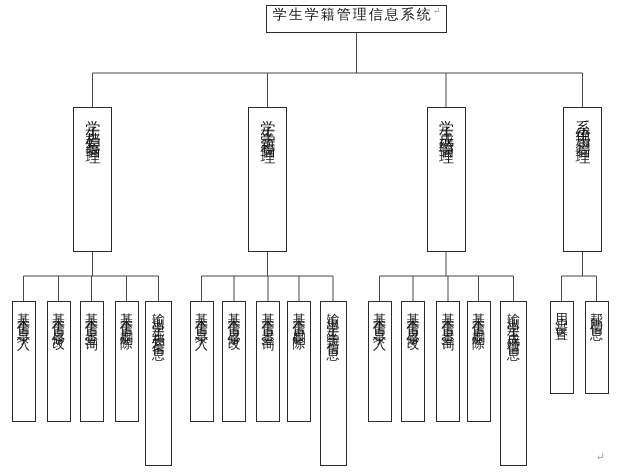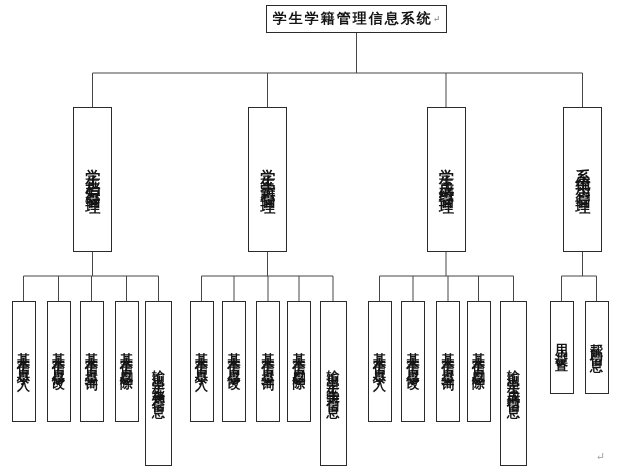--- a/index.html
+++ b/index.html
@@ -3,21 +3,21 @@
 <meta charset="utf-8">
 <style>
   html,body{margin:0;padding:0;background:#ffffff;}
   .canvas{
     position:relative;width:619px;height:474px;background:#ffffff;
     font-family:"Liberation Serif","DejaVu Serif",serif;overflow:hidden;
   }
   .connector-svg{position:absolute;left:0;top:0;width:619px;height:474px;pointer-events:none;}
   .box{
     position:absolute;background:#ffffff;border:1.5px solid #2b2b2b;box-sizing:border-box;
-    display:flex;align-items:center;justify-content:center;color:#141414;font-weight:bold;
+    display:flex;justify-content:center;color:#141414;
   }
   .hbox{font-size:14px;letter-spacing:2px;white-space:nowrap;}
   .vbox .vtext{
     writing-mode:vertical-rl;text-orientation:upright;
     line-height:1;display:inline-block;
   }
   .branch-box .vtext{font-size:15px;letter-spacing:6px;}
   .leaf-box .vtext{font-size:13px;letter-spacing:5px;}
   .pmark{font-size:9px;color:#9c9c9c;letter-spacing:0;}
   .stray-mark{position:absolute;font-size:11px;color:#9c9c9c;}

